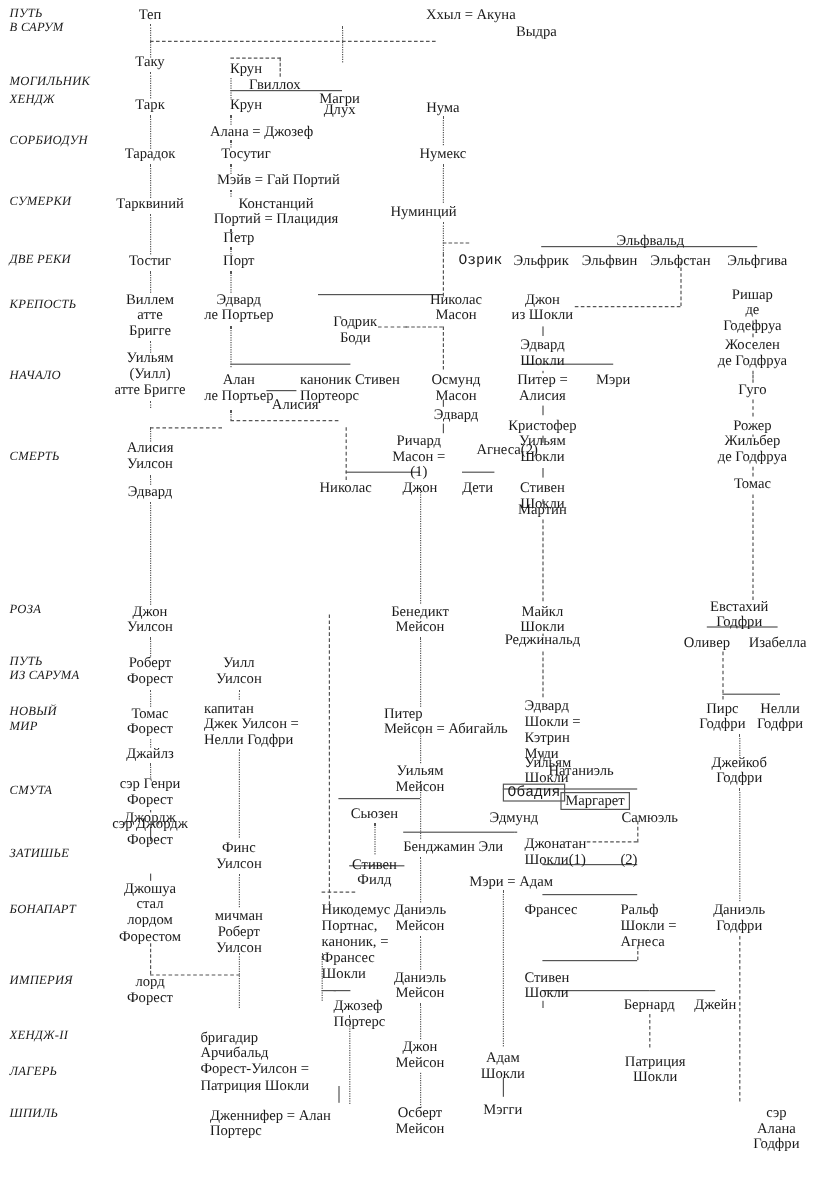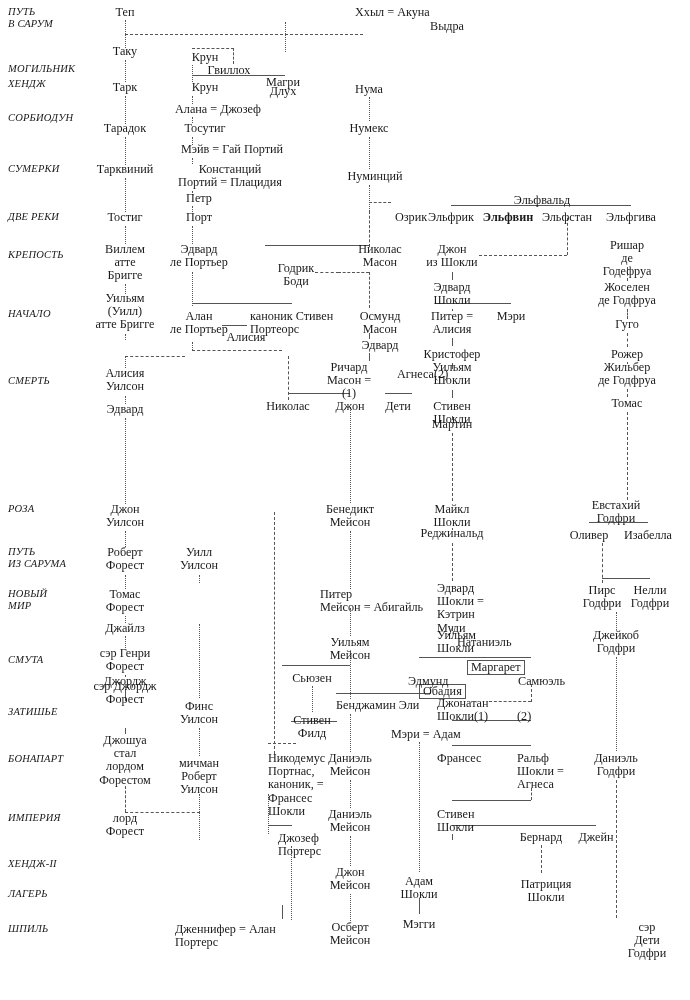--- a/index.html
+++ b/index.html
@@ -218,28 +218,28 @@
     <div class="node c" style="left: 283px; top: 85px;">Длух</div>
     <div class="node c" style="left: 369px; top: 83px;">Нума</div>
     <div class="node c" style="left: 218px; top: 103px;">Алана = Джозеф</div>
     <div class="node c" style="left: 125px; top: 122px;">Тарадок</div>
     <div class="node c" style="left: 205px; top: 122px;">Тосутиг</div>
     <div class="node c" style="left: 369px; top: 122px;">Нумекс</div>
     <div class="node c" style="left: 232px; top: 143px;">Мэйв = Гай Портий</div>
     <div class="node c" style="left: 125px; top: 163px;">Тарквиний</div>
     <div class="node c" style="left: 230px; top: 163px;">Констанций
 Портий = Плацидия</div>
-    <div class="node c" style="left: 375px; top: 170px;">Нуминций</div>
+    <div class="node c" style="left: 353px; top: 170px;">Нуминций</div>
     <div class="node c" style="left: 199px; top: 192px;">Петр</div>
     <div class="node c" style="left: 542px; top: 194px;">Эльфвальд</div>
     <div class="node c" style="left: 125px; top: 211px;">Тостиг</div>
     <div class="node c" style="left: 199px; top: 211px;">Порт</div>
-    <div class="node l" style="left: 395px; top: 211px;">Озрик</div>
+    <div class="node l" style="left: 382px; top: 211px; font-family: Liberation Mono, monospace;">Озрик</div>
     <div class="node c" style="left: 451px; top: 211px;">Эльфрик</div>
-    <div class="node c" style="left: 508px; top: 211px; font-weight: bold;">Эльфвин</div>
+    <div class="node c" style="left: 508px; top: 211px;">Эльфвин</div>
     <div class="node c" style="left: 567px; top: 211px;">Эльфстан</div>
     <div class="node c" style="left: 631px; top: 211px;">Эльфгива</div>
     <div class="node c" style="left: 125px; top: 243px;">Виллем
 атте
 Бригге</div>
     <div class="node c" style="left: 199px; top: 243px;">Эдвард
 ле Портьер</div>
     <div class="node c" style="left: 380px; top: 243px;">Николас
 Масон</div>
     <div class="node c" style="left: 452px; top: 243px;">Джон
@@ -297,40 +297,43 @@
 Годфри</div>
     <div class="node c" style="left: 452px; top: 527px;">Реджинальд</div>
     <div class="node c" style="left: 589px; top: 529px;">Оливер</div>
     <div class="node c" style="left: 648px; top: 529px;">Изабелла</div>
     <div class="node c" style="left: 125px; top: 546px;">Роберт
 Форест</div>
     <div class="node c" style="left: 199px; top: 546px;">Уилл
 Уилсон</div>
     <div class="node c" style="left: 125px; top: 588px;">Томас
 Форест</div>
+    <div class="node l" style="left: 170px; top: 584px;">капитан
+Джек Уилсон =
+Нелли Годфри</div>
     <div class="node l" style="left: 320px; top: 588px;">Питер
 Мейсон = Абигайль</div>
     <div class="node l" style="left: 437px; top: 582px;">Эдвард
 Шокли =
 Кэтрин
 Муди</div>
     <div class="node c" style="left: 602px; top: 584px;">Пирс
 Годфри</div>
     <div class="node c" style="left: 650px; top: 584px;">Нелли
 Годфри</div>
     <div class="node c" style="left: 125px; top: 622px;">Джайлз</div>
     <div class="node l" style="left: 437px; top: 629px;">Уильям
 Шокли</div>
     <div class="node c" style="left: 616px; top: 629px;">Джейкоб
 Годфри</div>
     <div class="node c" style="left: 125px; top: 647px;">сэр Генри
 Форест</div>
     <div class="node c" style="left: 350px; top: 636px;">Уильям
 Мейсон</div>
-    <div class="node l boxed" style="left: 419px; top: 684px;">Обадия</div>
+    <div class="node l boxed" style="left: 419px; top: 653px; font-family: Liberation Mono, monospace;">Обадия</div>
     <div class="node l boxed" style="left: 467px; top: 660px;">Маргарет</div>
     <div class="node l" style="left: 408px; top: 675px;">Эдмунд</div>
     <div class="node l" style="left: 457px; top: 636px;">Натаниэль</div>
     <div class="node l" style="left: 518px; top: 675px;">Самюэль</div>
     <div class="node c" style="left: 125px; top: 675px;">Джордж</div>
     <div class="node c" style="left: 312px; top: 672px;">Сьюзен</div>
     <div class="node c" style="left: 125px; top: 680px;">сэр Джордж
 Форест</div>
     <div class="node c" style="left: 199px; top: 700px;">Финс
 Уилсон</div>
@@ -364,27 +367,31 @@
     <div class="node c" style="left: 125px; top: 812px;">лорд
 Форест</div>
     <div class="node c" style="left: 350px; top: 808px;">Даниэль
 Мейсон</div>
     <div class="node l" style="left: 437px; top: 808px;">Стивен
 Шокли</div>
     <div class="node l" style="left: 278px; top: 832px;">Джозеф
 Портерс</div>
     <div class="node c" style="left: 541px; top: 831px;">Бернард</div>
     <div class="node c" style="left: 596px; top: 831px;">Джейн</div>
+    <div class="node l" style="left: 167px; top: 858px;">бригадир
+Арчибальд
+Форест-Уилсон =
+Патриция Шокли</div>
     <div class="node c" style="left: 350px; top: 866px;">Джон
 Мейсон</div>
     <div class="node c" style="left: 419px; top: 875px;">Адам
 Шокли</div>
     <div class="node c" style="left: 546px; top: 878px;">Патриция
 Шокли</div>
     <div class="node l" style="left: 175px; top: 923px;">Дженнифер = Алан
           Портерс</div>
     <div class="node c" style="left: 350px; top: 921px;">Осберт
 Мейсон</div>
     <div class="node c" style="left: 419px; top: 918px;">Мэгги</div>
     <div class="node c" style="left: 647px; top: 921px;">сэр
-Дети
+Алана
 Годфри</div>
   </div>
 
 </body></html>

